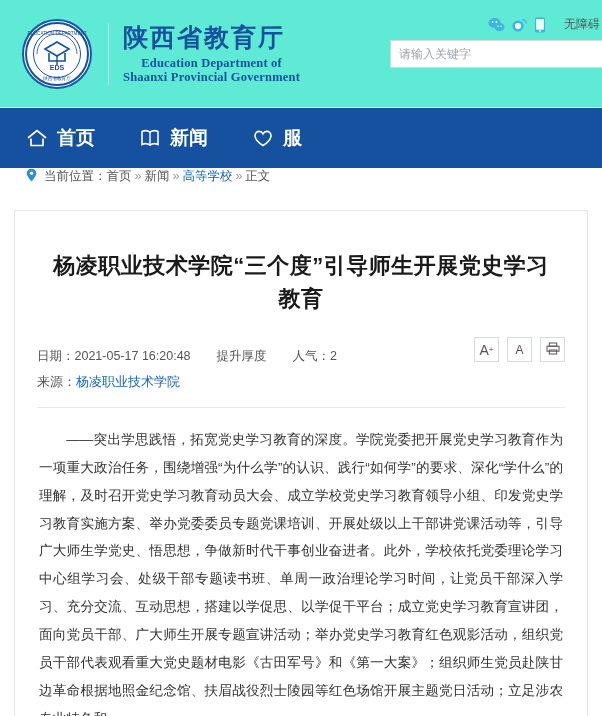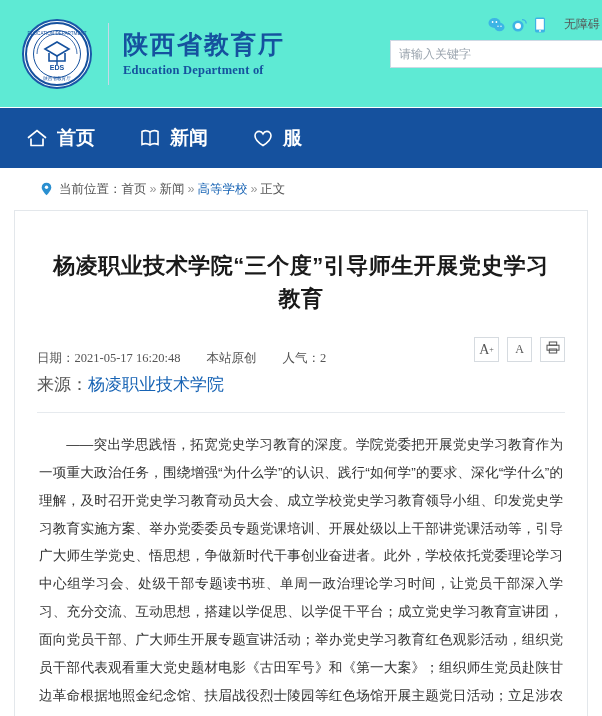--- a/index.html
+++ b/index.html
@@ -54,21 +54,21 @@
     color: #15519e;
     letter-spacing: 2px;
   }
   .site-title .en1, .site-title .en2 {
     font-family: "Liberation Serif", serif;
     font-size: 12.5px;
     font-weight: bold;
     color: #15519e;
     letter-spacing: .2px;
   }
-  .site-title .en1 { margin-top: 7px; }
+  .site-title .en1 { margin-top: 7px; text-align: center; }
   .site-title .en2 { margin-top: 2px; }
 
   
   .header-util {
     position: absolute;
     right: 0;
     top: 16px;
     width: 270px;
     display: flex;
     align-items: center;
@@ -128,22 +128,21 @@
     margin-right: 44px;
     white-space: nowrap;
     cursor: pointer;
   }
   .nav-item .nav-ico { width: 22px; height: 22px; display: block; }
 
   
   .crumb-wrap {
     height: 42px;
     display: flex;
-    align-items: center;
-    padding-left: 40px;
+    padding-left: 25px;
     font-size: 12.5px;
     color: #555;
     background: #fff;
   }
   .crumb-pin { width: 13px; height: 14px; margin-right: 6px; }
   .crumb a { color: #555; text-decoration: none; }
   .crumb .hl { color: #1763b4; }
   .crumb .sep { color: #999; margin: 0 3px; }
 
   
@@ -158,48 +157,47 @@
     font-size: 22px;
     font-weight: bold;
     color: #1a1a1a;
     text-align: center;
     line-height: 1.5;
     padding: 38px 10px 26px;
     letter-spacing: .5px;
   }
   .meta-row {
     display: flex;
-    align-items: flex-end;
+    align-items: center;
     font-size: 12.5px;
     color: #555;
     padding-top: 4px;
     position: relative;
     height: 26px;
-    font-family: Liberation Serif, serif;
   }
   .meta-row .m { margin-right: 26px; white-space: nowrap; }
   .meta-tools {
     position: absolute;
     right: 0;
     top: -4px;
     display: flex;
     gap: 8px;
   }
   .tool-btn {
     width: 25px; height: 25px;
     border: 1px solid #d6dbe0;
     background: #fff;
     display: flex; align-items: center; justify-content: center;
     font-size: 12px; color: #555;
     cursor: pointer;
   }
   .tool-btn.big { font-size: 14px; }
   .tool-btn sup { font-size: 8px; }
   .source-row {
-    font-size: 17px;
+    font-size: 13px;
     color: #555;
     padding: 6px 0 10px;
   }
   .source-row .src-link { color: #1763b4; }
   .divider {
     height: 1px;
     background: #e6eaee;
     margin: 6px 0 4px;
   }
   .body-text {
@@ -229,20 +227,21 @@
         <path d="M33 35 L33 44" stroke="#15519e" stroke-width="1.4"></path>
         <text x="33" y="48.5" font-size="7" fill="#15519e" text-anchor="middle" font-family="Liberation Sans, sans-serif" font-weight="bold">EDS</text>
       </svg>
     </div>
 
     <div class="logo-divider"></div>
 
     <div class="site-title">
       <div class="cn">陕西省教育厅</div>
       <div class="en1">Education Department of</div>
+      <div class="en2">Shaanxi Provincial Government</div>
     </div>
   </div>
 
   <div class="header-util">
     <div class="util-icons">
       <span class="util-ico">
         <svg width="17" height="16" viewBox="0 0 17 16">
             <ellipse cx="6.5" cy="6" rx="6" ry="5" fill="#3cb4e5"></ellipse>
             <ellipse cx="11.5" cy="10" rx="5" ry="4.3" fill="#3cb4e5"></ellipse>
             <circle cx="4.6" cy="5" r="0.9" fill="#fff"></circle>
@@ -320,21 +319,21 @@
     <span>当前位置：</span><a href="#">首页</a><span class="sep">»</span><a href="#">新闻</a><span class="sep">»</span><a href="#" class="hl">高等学校</a><span class="sep">»</span><span>正文</span>
   </span>
 </div>
 
 <div class="article">
 
   <div class="article-title">杨凌职业技术学院“三个度”引导师生开展党史学习教育</div>
 
   <div class="meta-row">
     <span class="m"><span>日期：</span><span>2021-05-17 16:20:48</span></span>
-    <span class="m">本站原创</span>
+    <span class="m">提升厚度</span>
     <span class="m"><span>人气：</span><span>2</span></span>
 
     <span class="meta-tools">
       <span class="tool-btn big">
         <span>A</span>
           <sup>+</sup>
       </span>
       <span class="tool-btn">
         <span>A</span>
       </span>

